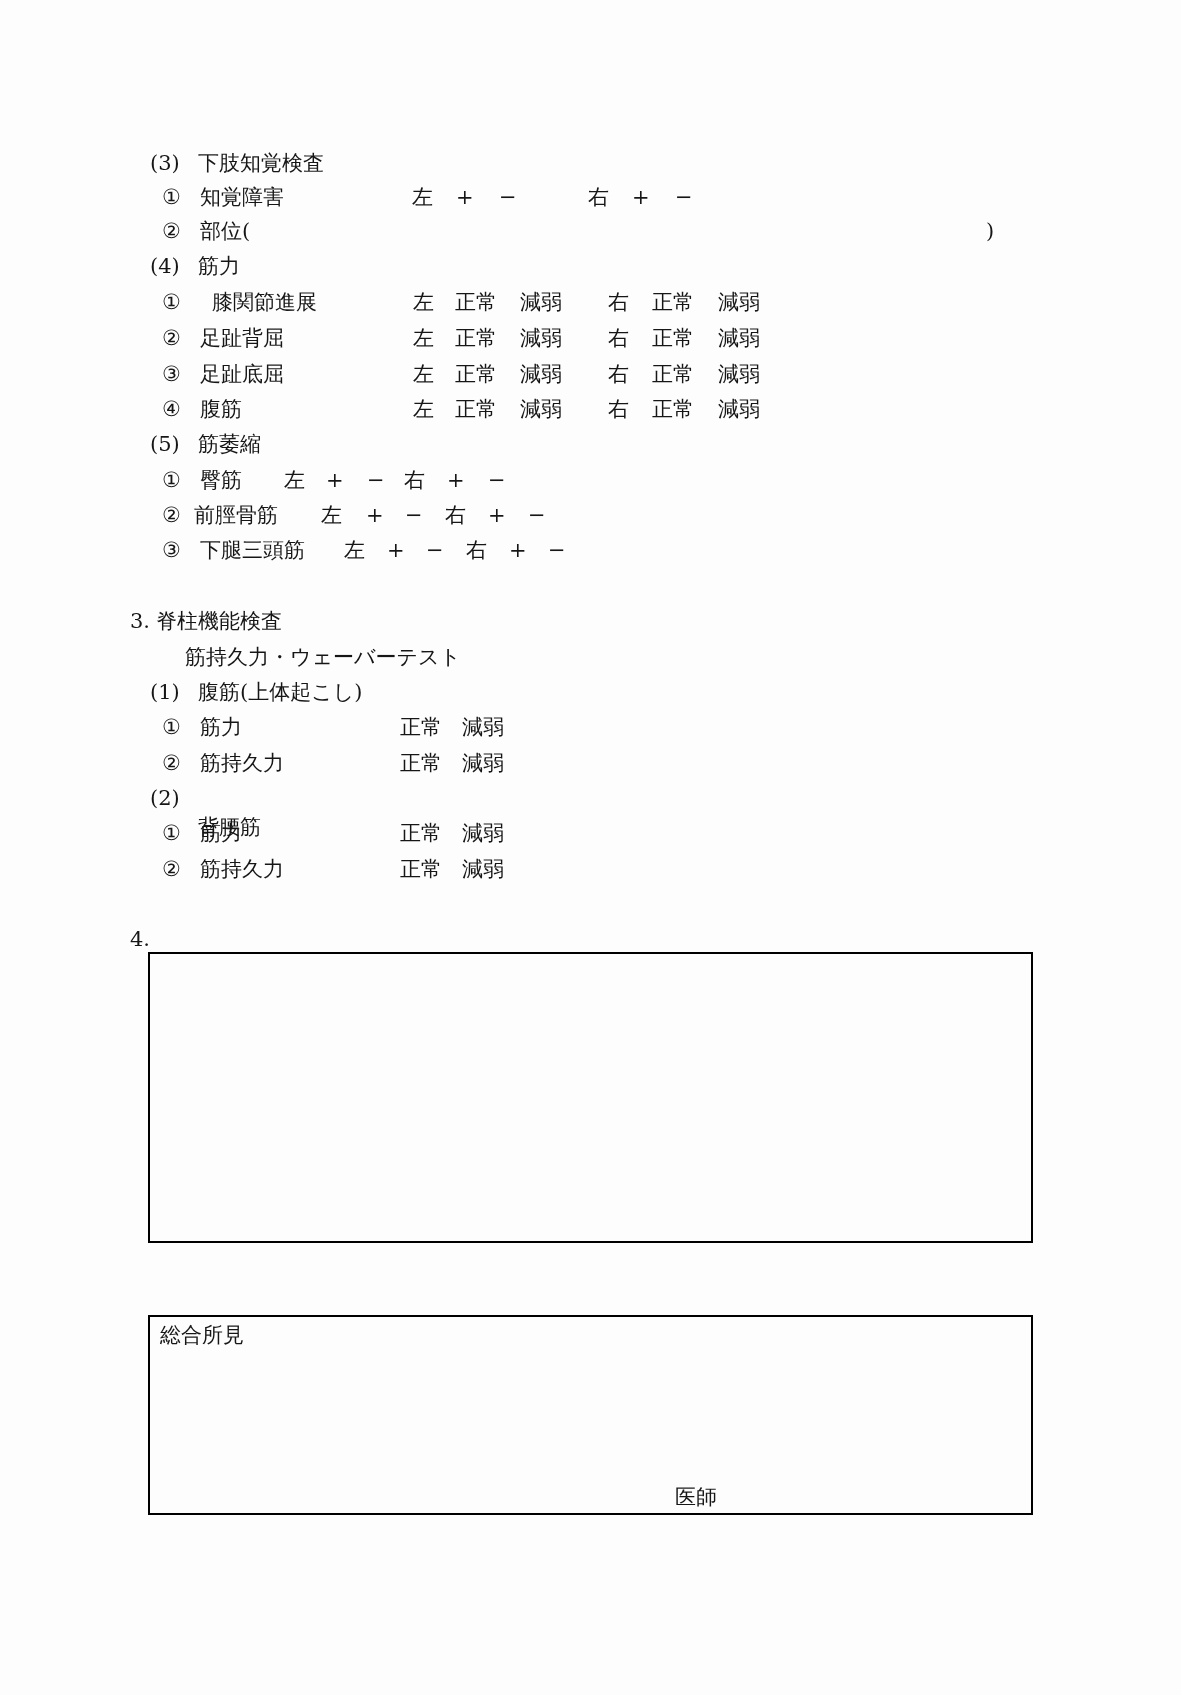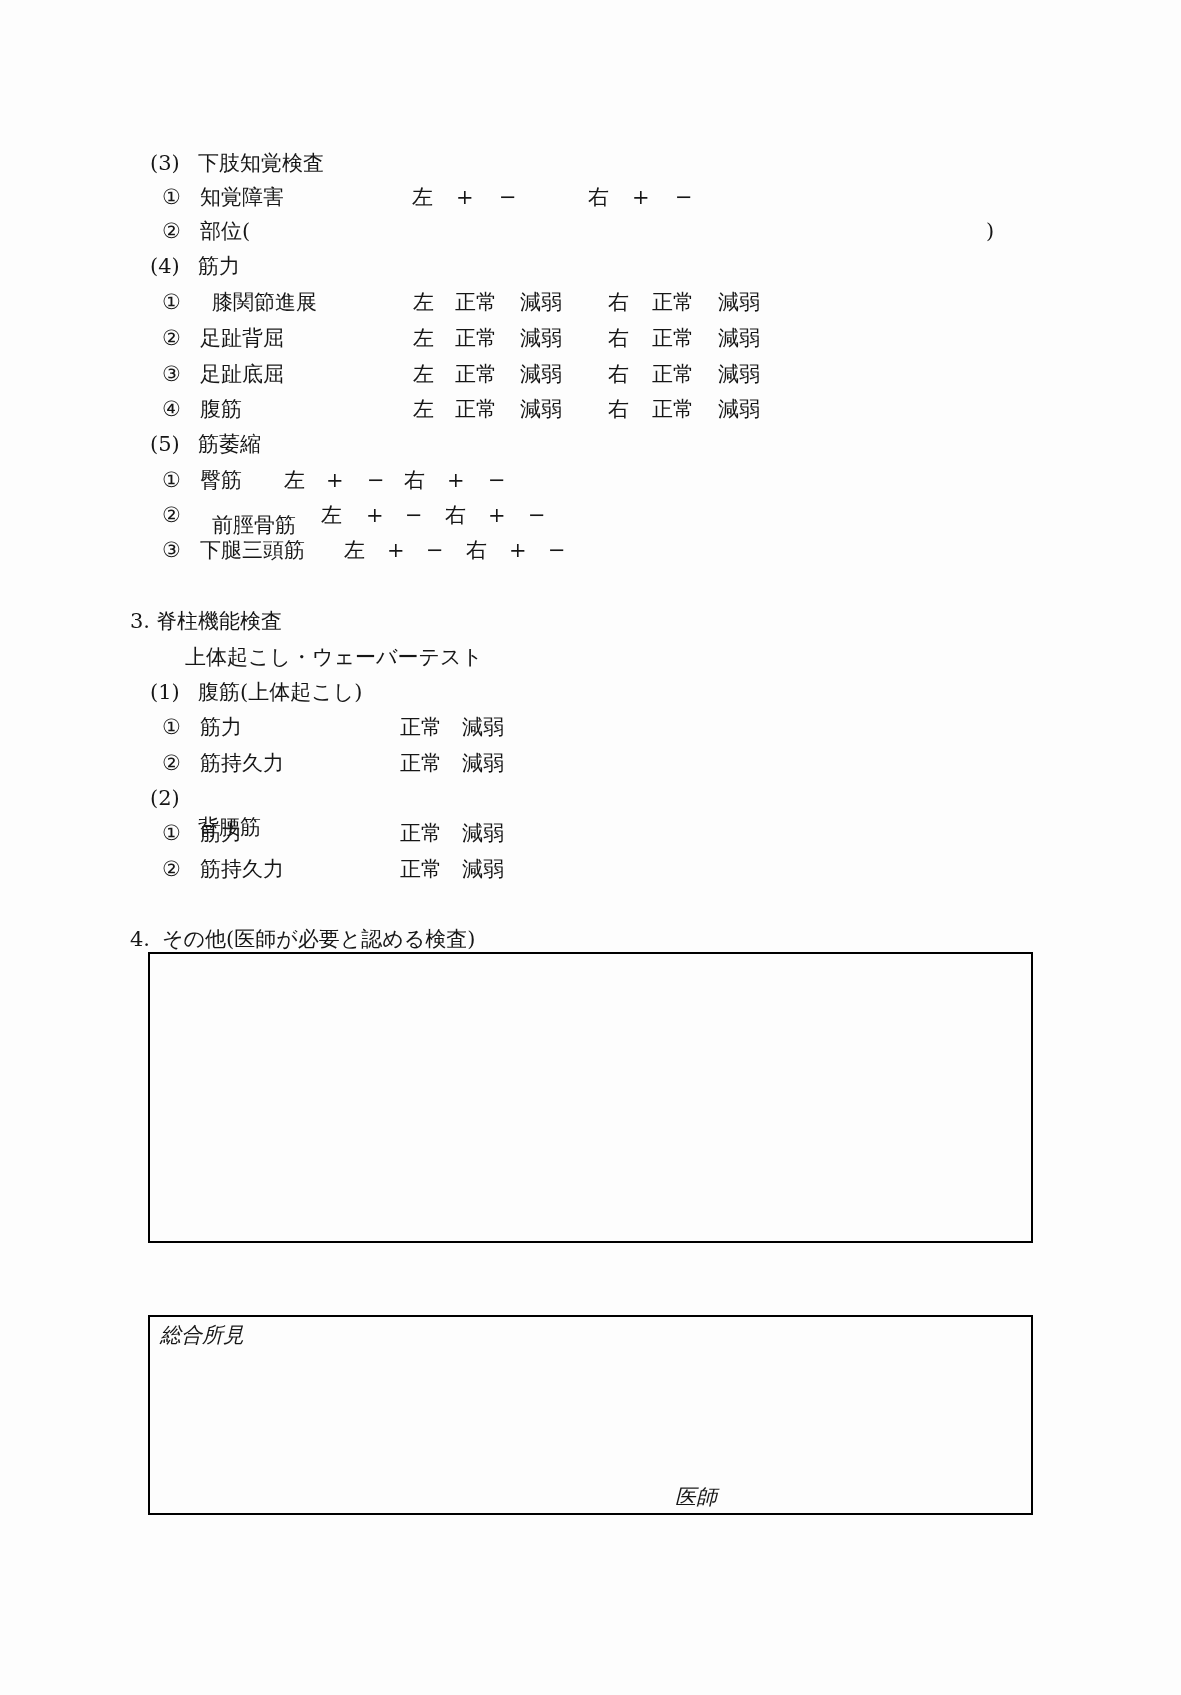--- a/index.html
+++ b/index.html
@@ -8,21 +8,21 @@
     position:relative;
     width:1181px;height:1695px;
     background:#fdfdfd;
     font-family:"DejaVu Serif","Liberation Serif",serif;
     font-size:21px;
     color:#161616;
     overflow:hidden;
   }
   .line{position:absolute;left:0;width:100%;height:30px;}
   .tok{position:absolute;top:0;white-space:pre;line-height:28px;}
-  .box{position:absolute;border:2px solid #000;background:transparent;box-sizing:border-box;font-style:italic;}
+  .box{position:absolute;border:2px solid #000;background:transparent;box-sizing:border-box;}
   .box-other{left:148px;top:952px;width:885px;height:291px;}
   .box-summary{left:148px;top:1315px;width:885px;height:200px;}
   .summary-label{position:absolute;left:10px;top:4px;line-height:28px;}
   .doctor-label{position:absolute;left:525px;top:166px;line-height:28px;}
 </style>
 </head>
 <body>
 
 <div class="page">
   <div id="lines-root">
@@ -98,21 +98,21 @@
         <span class="tok" style="left: 200px;">臀筋</span>
         <span class="tok" style="left: 284px;">左</span>
         <span class="tok" style="left: 326px;">+</span>
         <span class="tok" style="left: 367px;">−</span>
         <span class="tok" style="left: 404px;">右</span>
         <span class="tok" style="left: 447px;">+</span>
         <span class="tok" style="left: 488px;">−</span>
       </div>
       <div class="line" style="top: 501px;">
         <span class="tok" style="left: 162px;">②</span>
-        <span class="tok" style="left: 212px; margin-top: 10px;">前脛骨筋</span>
+        <span class="tok" style="left: 194px;">前脛骨筋</span>
         <span class="tok" style="left: 321px;">左</span>
         <span class="tok" style="left: 366px;">+</span>
         <span class="tok" style="left: 405px;">−</span>
         <span class="tok" style="left: 445px;">右</span>
         <span class="tok" style="left: 488px;">+</span>
         <span class="tok" style="left: 528px;">−</span>
       </div>
       <div class="line" style="top: 536px;">
         <span class="tok" style="left: 162px;">③</span>
         <span class="tok" style="left: 200px; font-family: Liberation Serif, serif;">下腿三頭筋</span>
@@ -121,21 +121,21 @@
         <span class="tok" style="left: 426px;">−</span>
         <span class="tok" style="left: 466px;">右</span>
         <span class="tok" style="left: 509px;">+</span>
         <span class="tok" style="left: 548px;">−</span>
       </div>
       <div class="line" style="top: 607px;">
         <span class="tok" style="left: 130px;">3.</span>
         <span class="tok" style="left: 156px;">脊柱機能検査</span>
       </div>
       <div class="line" style="top: 643px;">
-        <span class="tok" style="left: 185px;">上体起こし・ウェーバーテスト</span>
+        <span class="tok" style="left: 185px;">筋持久力・ウェーバーテスト</span>
       </div>
       <div class="line" style="top: 678px;">
         <span class="tok" style="left: 150px;">(1)</span>
         <span class="tok" style="left: 198px;">腹筋(上体起こし)</span>
       </div>
       <div class="line" style="top: 713px;">
         <span class="tok" style="left: 162px;">①</span>
         <span class="tok" style="left: 200px;">筋力</span>
         <span class="tok" style="left: 400px;">正常</span>
         <span class="tok" style="left: 462px;">減弱</span>
@@ -157,21 +157,20 @@
         <span class="tok" style="left: 462px;">減弱</span>
       </div>
       <div class="line" style="top: 855px;">
         <span class="tok" style="left: 162px;">②</span>
         <span class="tok" style="left: 200px;">筋持久力</span>
         <span class="tok" style="left: 400px;">正常</span>
         <span class="tok" style="left: 462px;">減弱</span>
       </div>
       <div class="line" style="top: 925px;">
         <span class="tok" style="left: 130px;">4.</span>
-        <span class="tok" style="left: 162px;">その他(医師が必要と認める検査)</span>
       </div>
     </div>
 
   <div class="box box-other"></div>
 
   <div class="box box-summary">
     <span class="summary-label">総合所見</span>
     <span class="doctor-label">医師</span>
   </div>
 </div>

